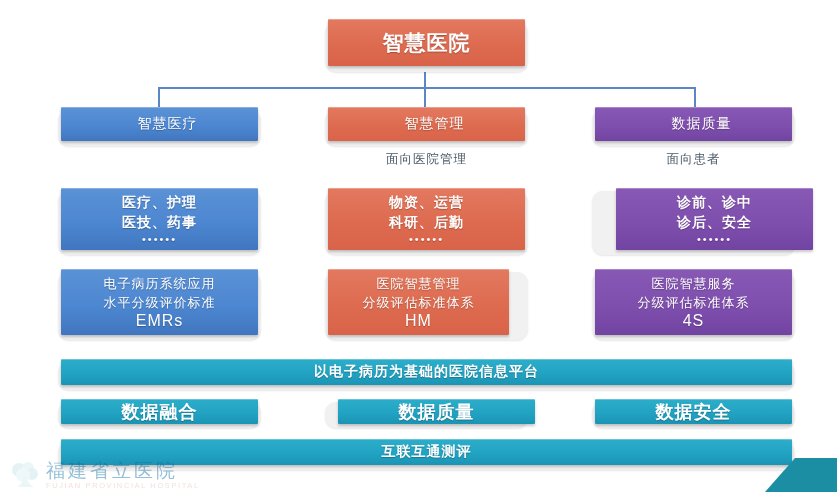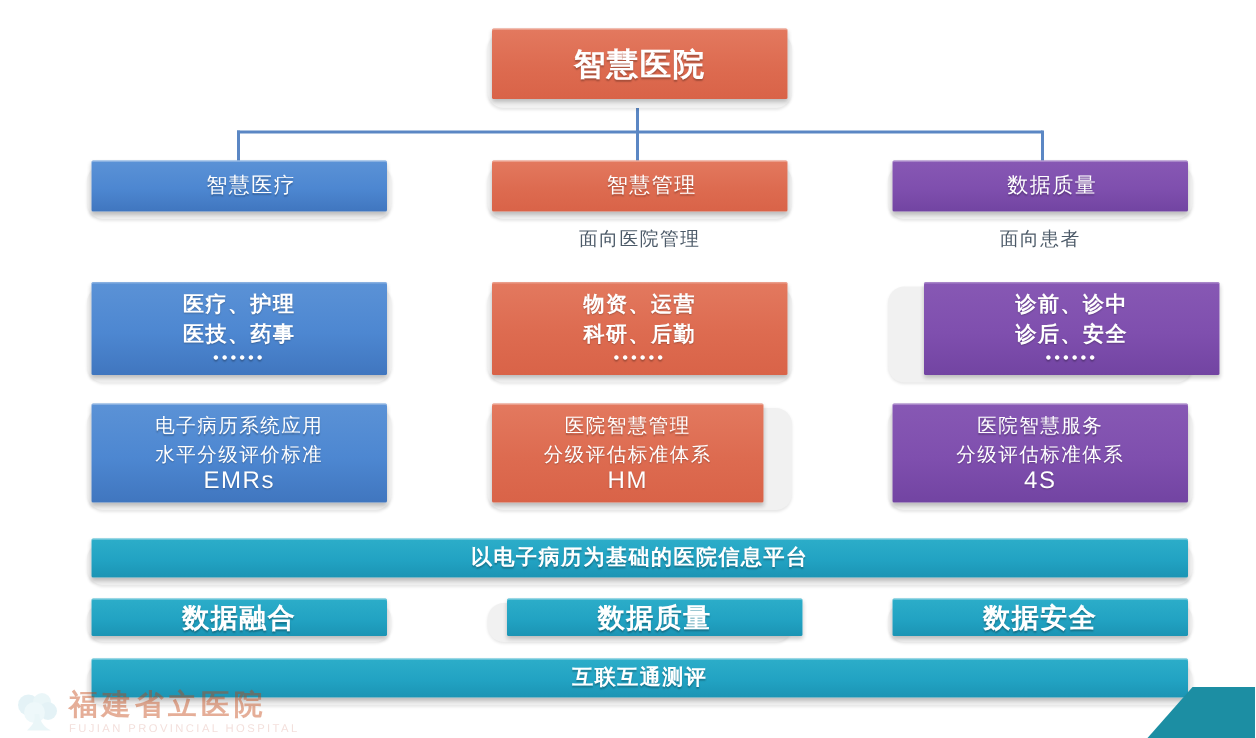--- a/index.html
+++ b/index.html
@@ -113,23 +113,23 @@
     height: 34px;
     display: flex;
     align-items: center;
     opacity: 0.42;
     pointer-events: none;
   }
   #wm-tree { width: 34px; height: 30px; margin-right: 4px; }
   #wm-text { display: flex; flex-direction: column; line-height: 1; }
   #wm-cn {
     font-size: 19px;
-    color: #c2410c;
+    color: #0369a1;
     letter-spacing: 3px;
-    font-weight: bold;
+    font-weight: normal;
     font-family: "DejaVu Serif", serif;
   }
   #wm-en {
     font-size: 7.5px;
     color: #e3b4ab;
     letter-spacing: 1.6px;
     margin-top: 2px;
   }
   
   #corner-deco {

